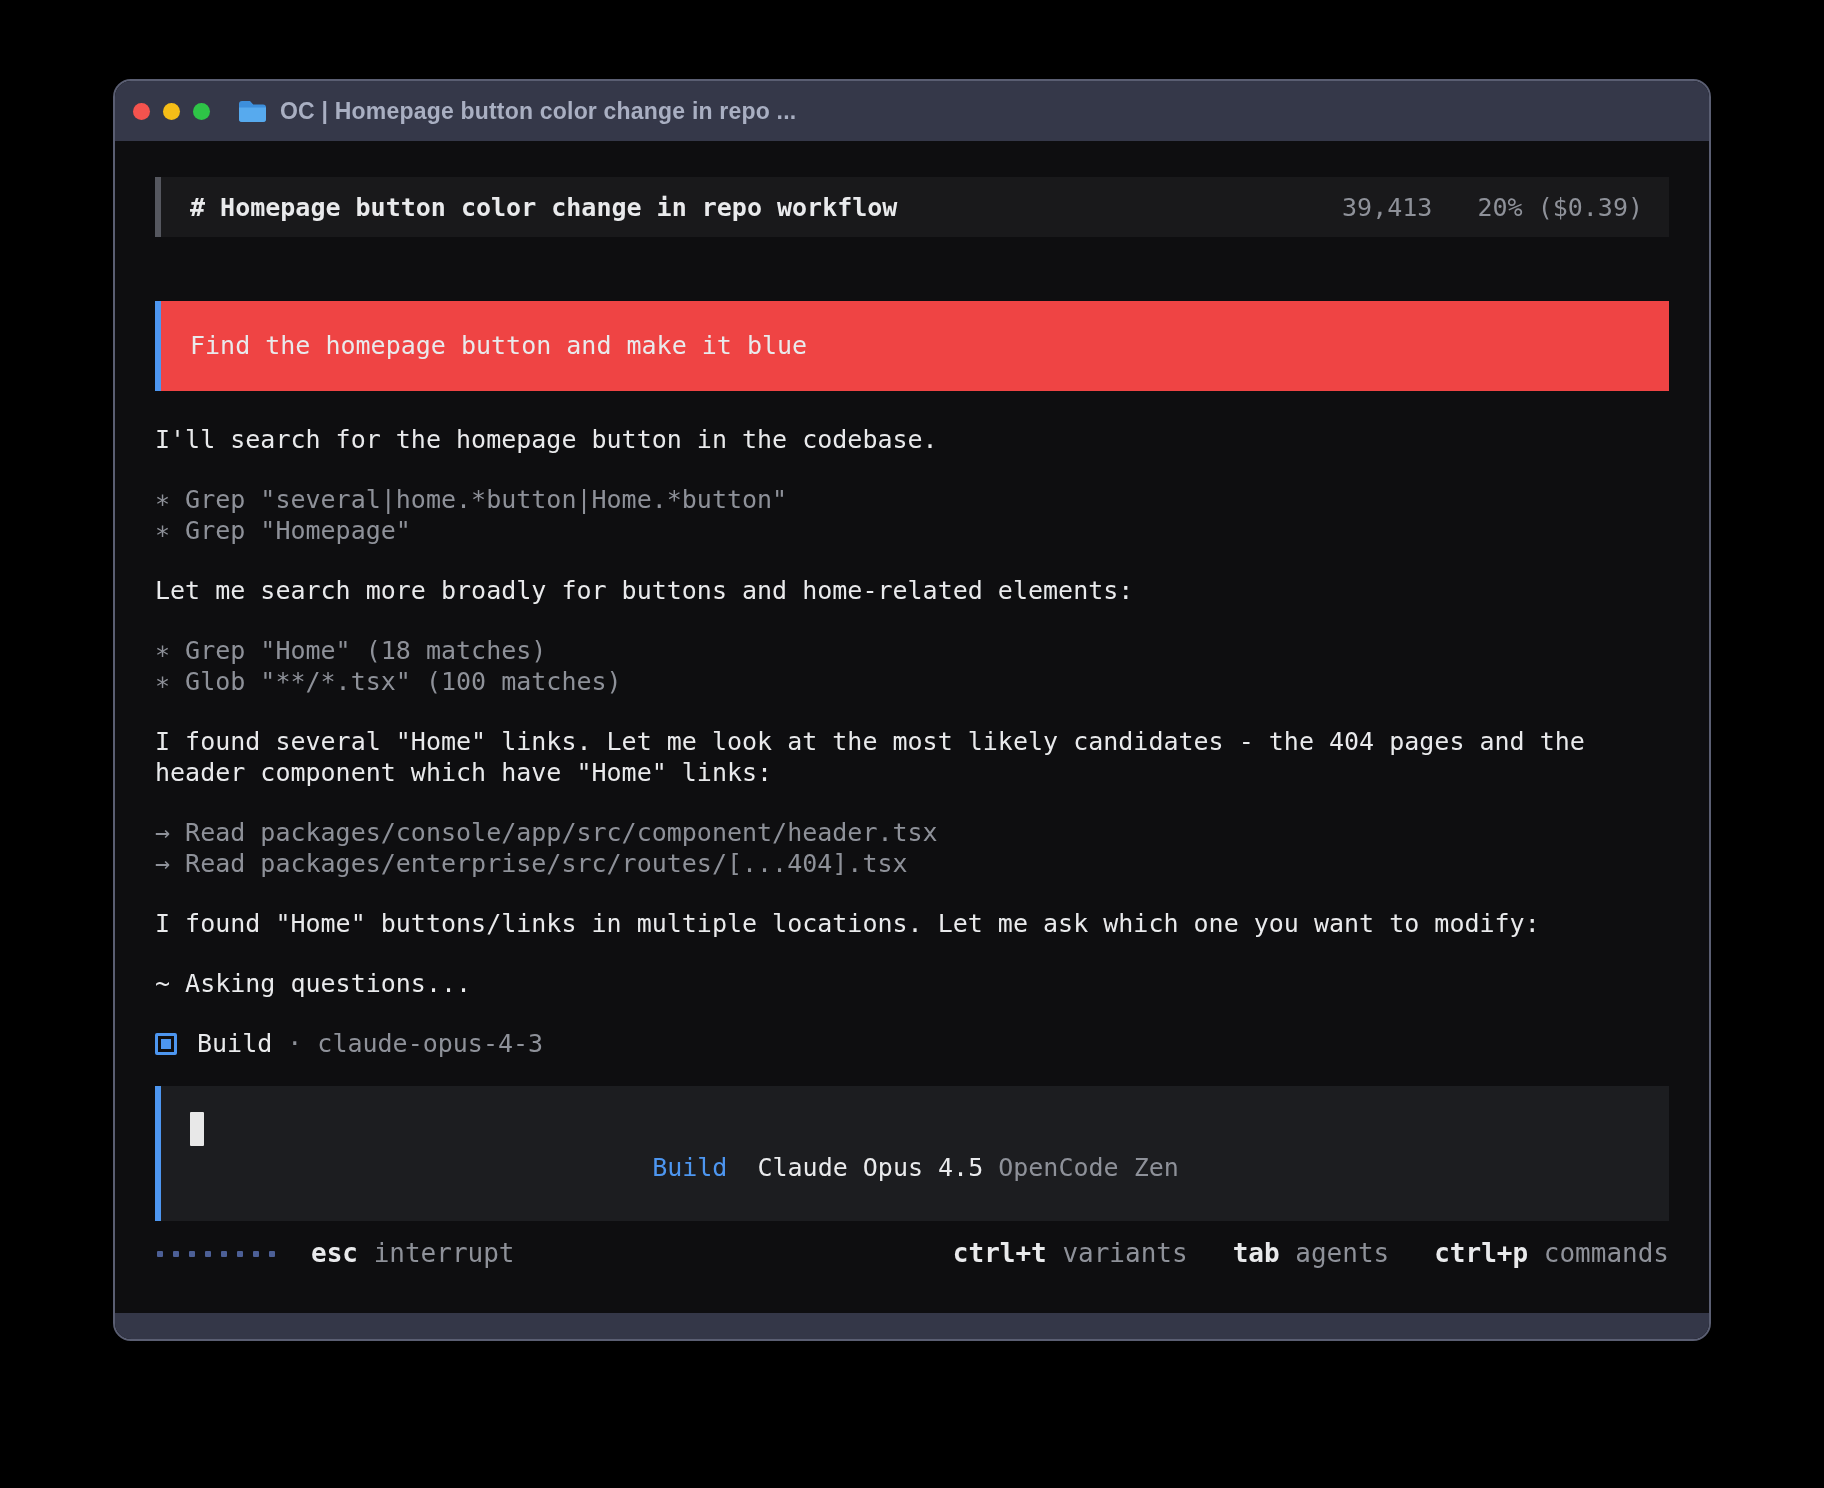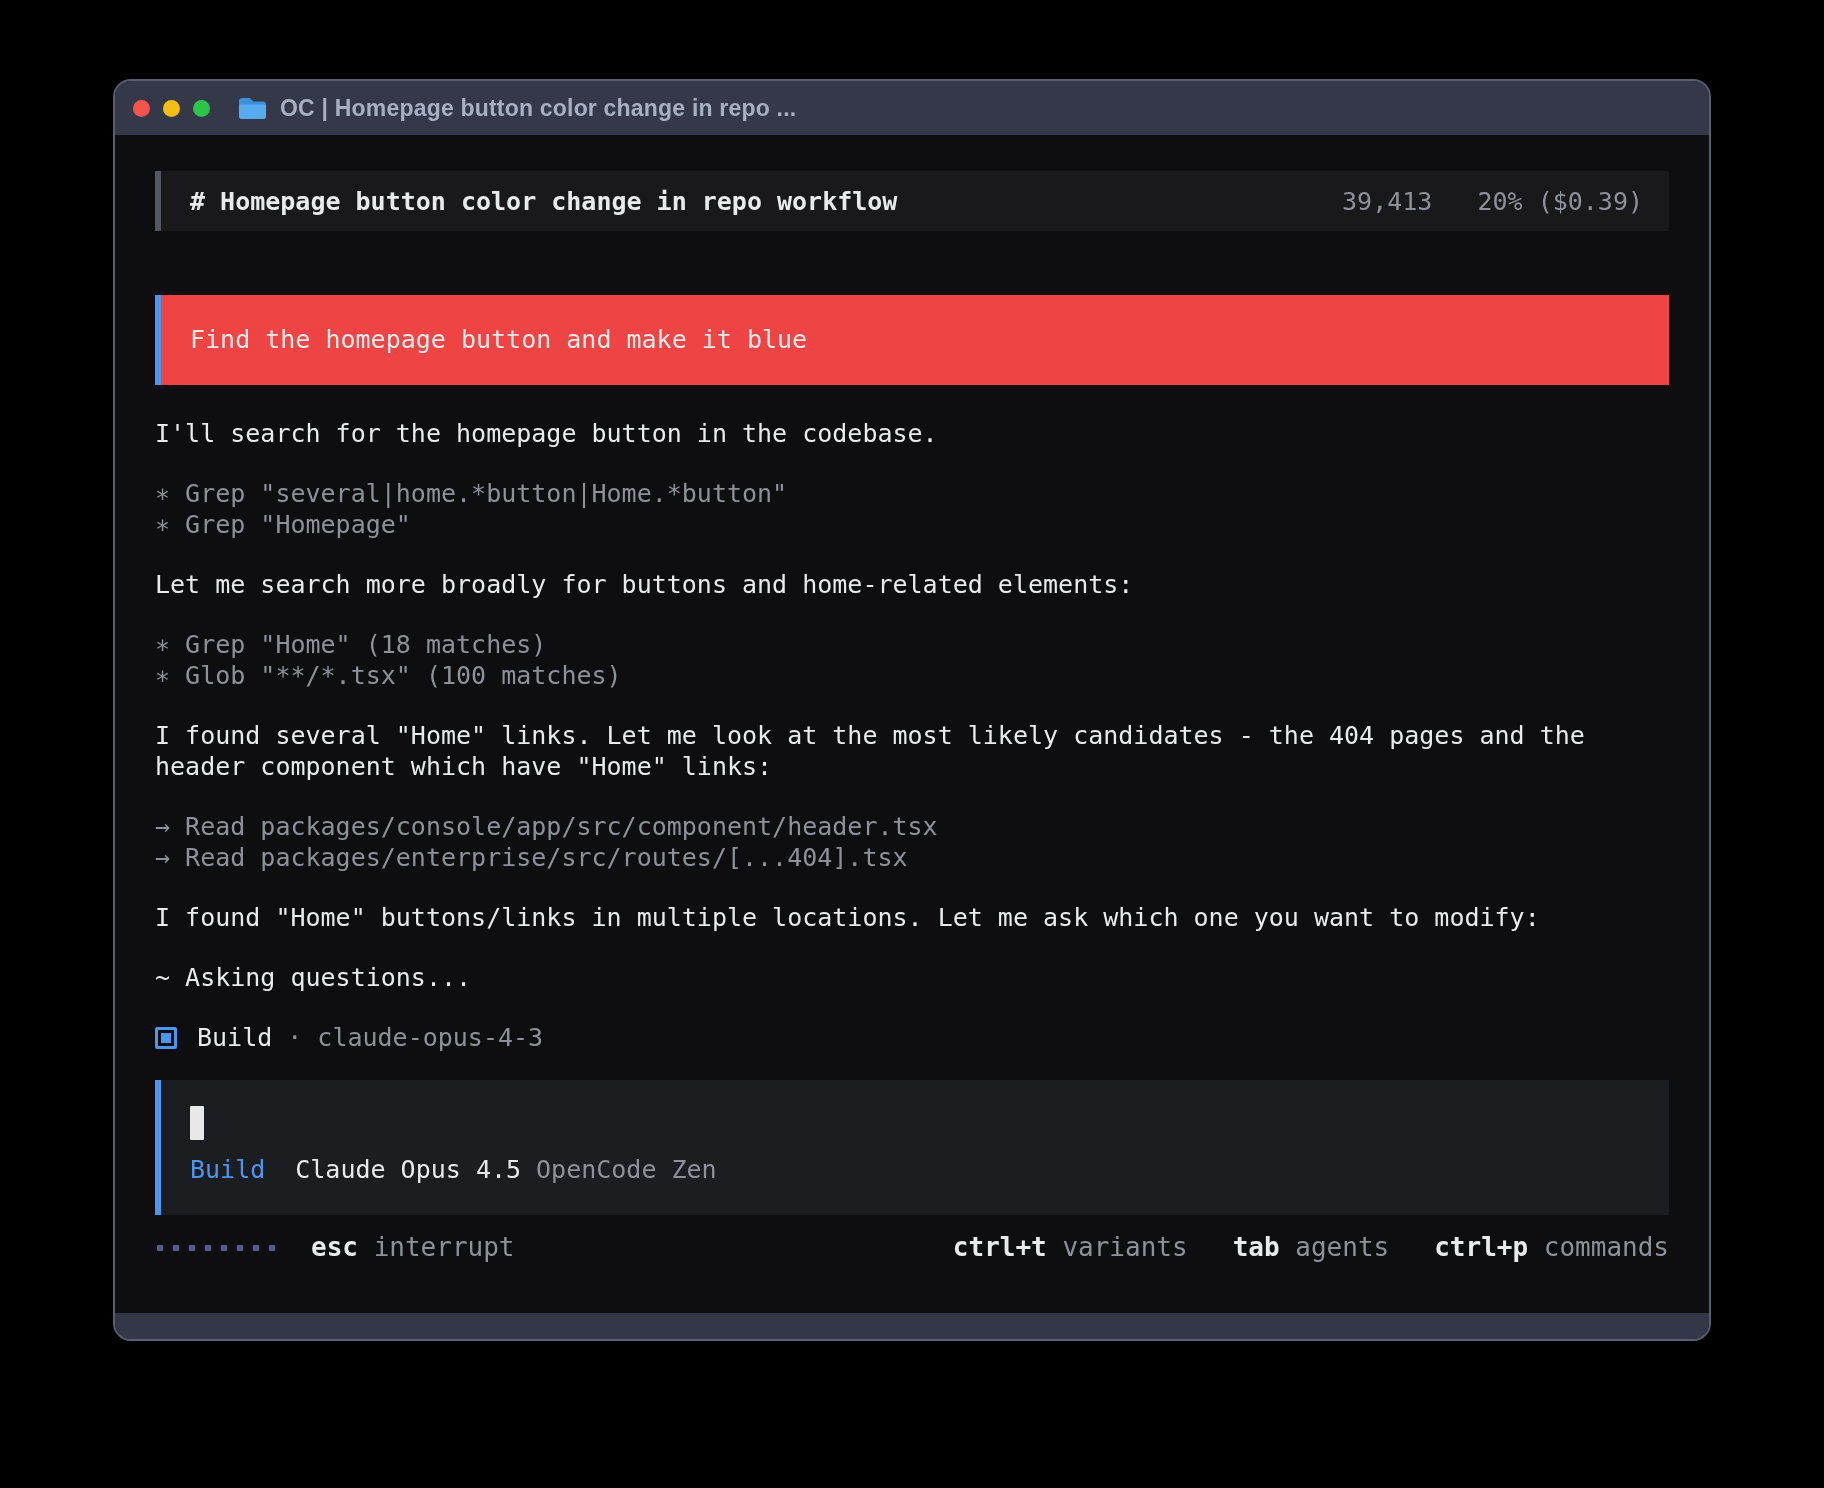--- a/index.html
+++ b/index.html
@@ -7,21 +7,21 @@
   body { position:relative; font-family:"DejaVu Sans Mono",monospace; }
 
   .window {
     position:absolute; left:113px; top:79px; width:1598px; height:1262px;
     background:#0e0e10; border:2px solid #5a5e72; border-radius:18px;
     display:flex; flex-direction:column; overflow:hidden;
   }
 
   
   .titlebar {
-    height:54px; background:#353849; flex:0 0 auto;
+    height:60px; background:#353849; flex:0 0 auto;
     display:flex; align-items:center; padding:0 18px;
   }
   .light { width:17px; height:17px; border-radius:50%; margin-right:13px; flex:0 0 auto; }
   .light-red { background:#f4534e; }
   .light-yellow { background:#f5bd17; }
   .light-green { background:#2ec447; }
   .folder { margin-left:14px; margin-right:12px; display:flex; align-items:center; }
   .titlebar-title {
     font-family:"Liberation Sans","DejaVu Sans",sans-serif;
     font-weight:bold; font-size:23px; color:#a9afc2; letter-spacing:.2px;
@@ -59,22 +59,22 @@
     width:22px; height:22px; border:3px solid #4d96f0; border-radius:2px;
     display:flex; align-items:center; justify-content:center; margin-right:20px;
   }
   .agent-icon span { width:10px; height:10px; background:#4d96f0; display:block; }
   .agent-row .sep { color:#8e9199; margin:0 15px; }
 
   
   .input-panel {
     background:#1c1d20; border-left:6px solid #4d96f0;
     margin-top:27px; height:135px; flex:0 0 auto;
-    padding:26px 28px 30px 29px;
-    display:flex; flex-direction:column; justify-content:space-between;
+    padding:26px 28px 38px 29px;
+    display:flex; flex-direction:column; justify-content:space-between;text-align:center;
   }
   .cursor { width:14px; height:34px; background:#e8e8e8; border-radius:1px; }
   .input-meta { white-space:nowrap; }
   .input-meta .m-agent { color:#4d96f0; margin-right:30px; }
   .input-meta .m-model { color:#e9eaec; margin-right:15px; }
   .input-meta .m-provider { color:#8e9199; }
 
   
   .footer {
     margin-top:17px; height:31px; flex:0 0 auto;

